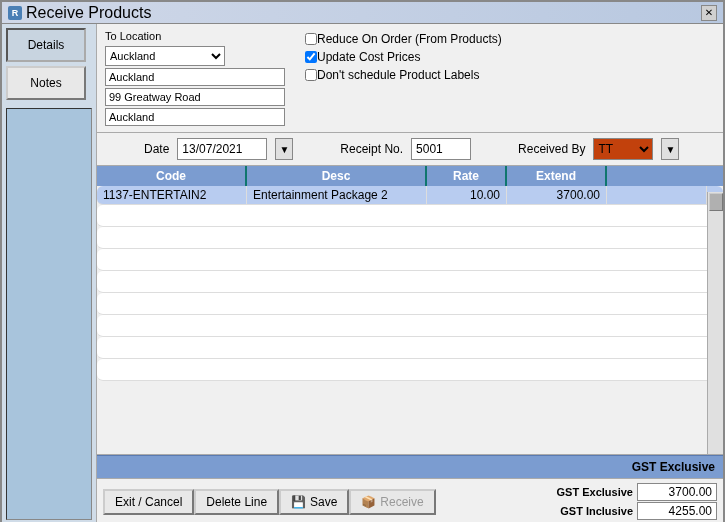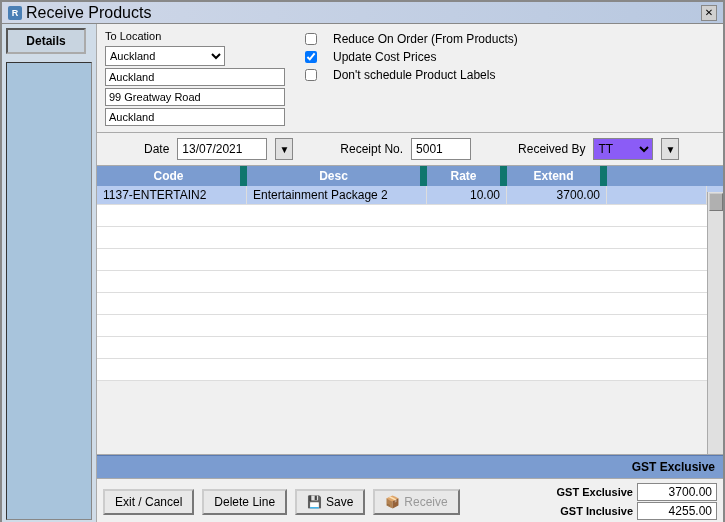--- a/index.html
+++ b/index.html
@@ -10,21 +10,21 @@
     .title-bar { background: linear-gradient(to right, #d0d8e8, #b8c8e0); height: 22px; display: flex; align-items: center; justify-content: space-between; padding: 0 6px; border-bottom: 1px solid #888; }
     .title-bar-left { display: flex; align-items: center; gap: 4px; }
     .title-icon { width: 14px; height: 14px; background: #4a7fb5; border-radius: 2px; display: flex; align-items: center; justify-content: center; color: white; font-size: 9px; font-weight: bold; }
     .title-text { font-size: 16px; color: #000; }
     .close-btn { width: 16px; height: 16px; background: #d0d0d0; border: 1px solid #888; display: flex; align-items: center; justify-content: center; font-size: 10px; cursor: pointer; }
 
     .content { display: flex; height: calc(522px - 22px); }
 
     
     .sidebar { width: 95px; background: #d0dce8; border-right: 1px solid #aaa; padding: 4px; display: flex; flex-direction: column; gap: 4px; }
-    .sidebar-btn { width: 80px; height: 26px; border: 2px outset #ccc; background: #e8e8e8; cursor: pointer; font-size: 12px; font-weight: bold; display: flex; align-items: center; justify-content: center; }
+    .sidebar-btn { width: 80px; height: 34px; border: 2px outset #ccc; background: #e8e8e8; cursor: pointer; font-size: 12px; font-weight: normal; display: flex; align-items: center; justify-content: center; }
     .sidebar-btn.active { background: #c8d4e0; border: 2px inset #aaa; }
     .sidebar-note-area { flex: 1; background: #a8c4dc; border: 1px inset #888; margin-top: 4px; }
 
     
     .main { flex: 1; display: flex; flex-direction: column; }
 
     
     .top-form { padding: 6px 8px; background: #f0f0f0; border-bottom: 1px solid #aaa; }
     .top-form-row { display: flex; gap: 20px; align-items: flex-start; }
     
@@ -32,51 +32,51 @@
     .to-location label { font-size: 11px; margin-bottom: 2px; }
     .location-dropdown { display: flex; align-items: center; gap: 2px; }
     .location-dropdown select { width: 120px; height: 20px; border: 1px solid #888; background: white; font-size: 11px; }
     .location-field { width: 180px; height: 18px; border: 1px solid #888; background: white; padding: 1px 3px; font-size: 11px; }
 
     .supplier-details { display: flex; flex-direction: column; gap: 2px; }
     .supplier-details label { font-size: 11px; margin-bottom: 2px; }
     .supplier-field { width: 180px; height: 18px; border: 1px solid #888; background: white; padding: 1px 3px; font-size: 11px; }
 
     .checkboxes { display: flex; flex-direction: column; gap: 4px; padding-top: 2px; }
-    .checkbox-row { display: flex; align-items: center; gap: 16px; font-size: 11px; white-space: nowrap; }
+    .checkbox-row { display: flex; align-items: center; gap: 0; font-size: 11px; white-space: nowrap; }
     .checkbox-row input[type=checkbox] { width: 12px; height: 12px; }
 
     
     .date-row { display: flex; align-items: center; gap: 8px; padding: 5px 8px; border-bottom: 1px solid #aaa; background: #f0f0f0; }
     .date-row label { font-size: 12px; margin-left: 39px; }
     .date-input { width: 90px; height: 22px; border: 1px solid #888; background: white; padding: 2px 4px; font-size: 12px; }
     .date-btn { width: 18px; height: 22px; border: 1px solid #888; background: #e0e0e0; cursor: pointer; display: flex; align-items: center; justify-content: center; font-size: 10px; }
     .receipt-input { width: 60px; height: 22px; border: 1px solid #888; background: white; padding: 2px 4px; font-size: 12px; }
-    .received-by-select { width: 60px; height: 22px; border: 1px solid #888; background: #8b5cf6; font-size: 12px; }
+    .received-by-select { width: 60px; height: 22px; border: 1px solid #888; background: #c2410c; font-size: 12px; }
 
     
     .table-area { flex: 1; overflow: hidden; position: relative; border-bottom: 1px solid #aaa; }
     .table-header { display: grid; grid-template-columns: 150px 1fr 80px 100px 100px 16px; background: #7b9cd0; color: white; }
-    .table-header-cell { padding: 3px 6px; font-size: 12px; font-weight: bold; border-right: 7px solid #0f766e; text-align: center; }
+    .table-header-cell { padding: 3px 6px; font-size: 12px; font-weight: bold; border-right: 2px solid #0f766e; text-align: center; }
     .table-header-cell:last-child { border-right: none; }
     
     .table-body { overflow-y: auto; height: calc(100% - 26px); }
-    .table-row { display: grid; grid-template-columns: 150px 1fr 80px 100px 100px 16px; border-bottom: 1px solid #ddd; }
+    .table-row { display: grid; grid-template-columns: 150px 1fr 80px 100px 100px 16px; border-bottom: 1px solid #ddd; border-radius: 6px; }
     .table-row.selected { background: #b8ccf0; }
     .table-row:not(.selected) { background: white; }
     .table-cell { padding: 2px 6px; font-size: 12px; border-right: 1px solid #ddd; overflow: hidden; white-space: nowrap; }
     .table-cell.right { text-align: right; }
     .table-cell.rate-selected { background: #4080c0; color: white; text-align: right; }
 
     
     .bottom-status { background: #7b9cd0; padding: 4px 8px; font-size: 11px; color: #000; border-top: 1px solid #5a7ab0; }
 
     
     .bottom-area { display: flex; align-items: stretch; background: #f0f0f0; border-top: 1px solid #aaa; }
-    .button-area { flex: 1; display: flex; align-items: center; gap: 8px; padding: 6px 8px; }
+    .button-area { flex: 1; display: flex; align-items: center; gap: 0; padding: 6px 8px; }
     .action-btn { height: 26px; border: 2px outset #ccc; background: #e8e8e8; cursor: pointer; font-size: 12px; padding: 0 10px; display: flex; align-items: center; gap: 4px; }
     .action-btn:disabled { color: #999; }
 
     .totals-area { display: flex; flex-direction: column; gap: 1px; padding: 4px 6px; }
     .total-row { display: flex; align-items: center; gap: 4px; justify-content: flex-end; }
     .total-label { font-size: 11px; font-weight: bold; text-align: right; min-width: 100px; }
     .total-value { width: 80px; height: 18px; background: white; border: 1px solid #888; text-align: right; padding: 1px 4px; font-size: 12px; }
   </style>
 </head>
 <body>
@@ -88,20 +88,21 @@
       <div class="title-icon">R</div>
       <span class="title-text">Receive Products</span>
     </div>
     <div class="close-btn">✕</div>
   </div>
 
   <div class="content">
 
     <div class="sidebar">
       <button class="sidebar-btn active">Details</button>
+      <button class="sidebar-btn">Notes</button>
       <div class="sidebar-note-area"></div>
     </div>
 
     <div class="main">
 
       <div class="top-form">
         <div class="top-form-row">
 
           <div class="to-location">
             <label>To Location</label>

